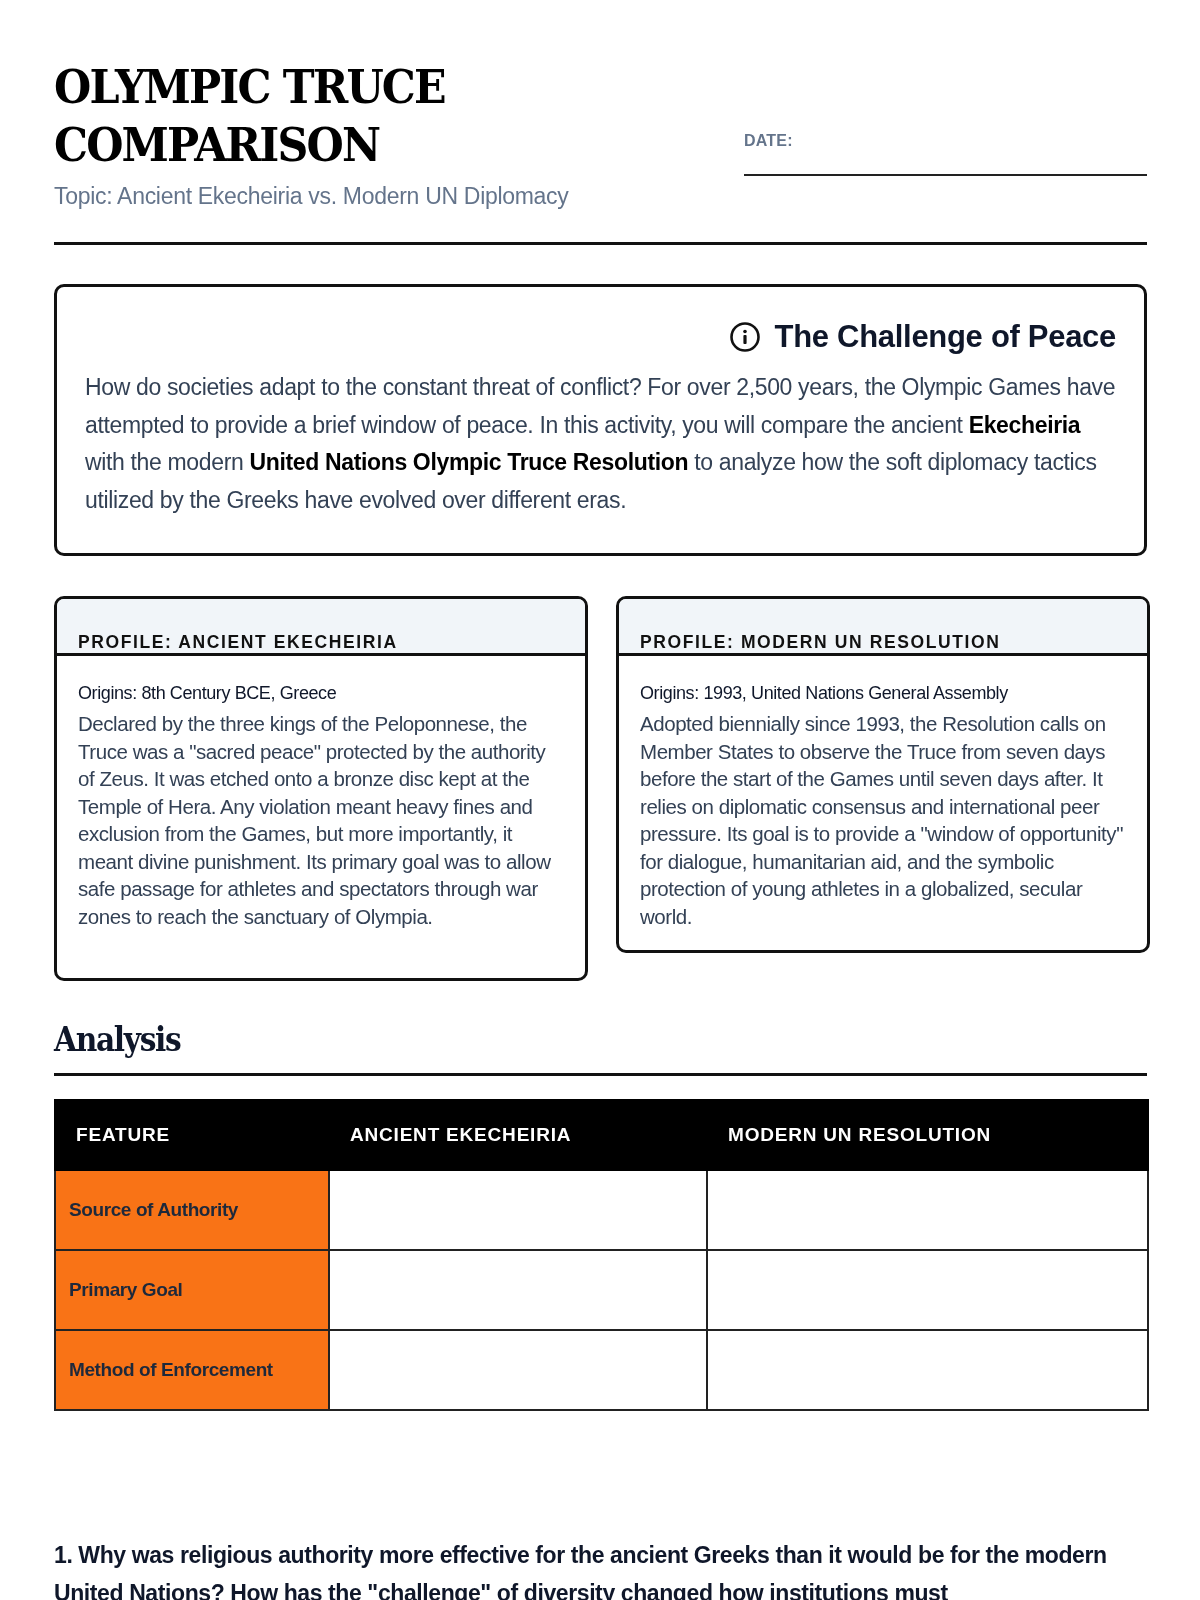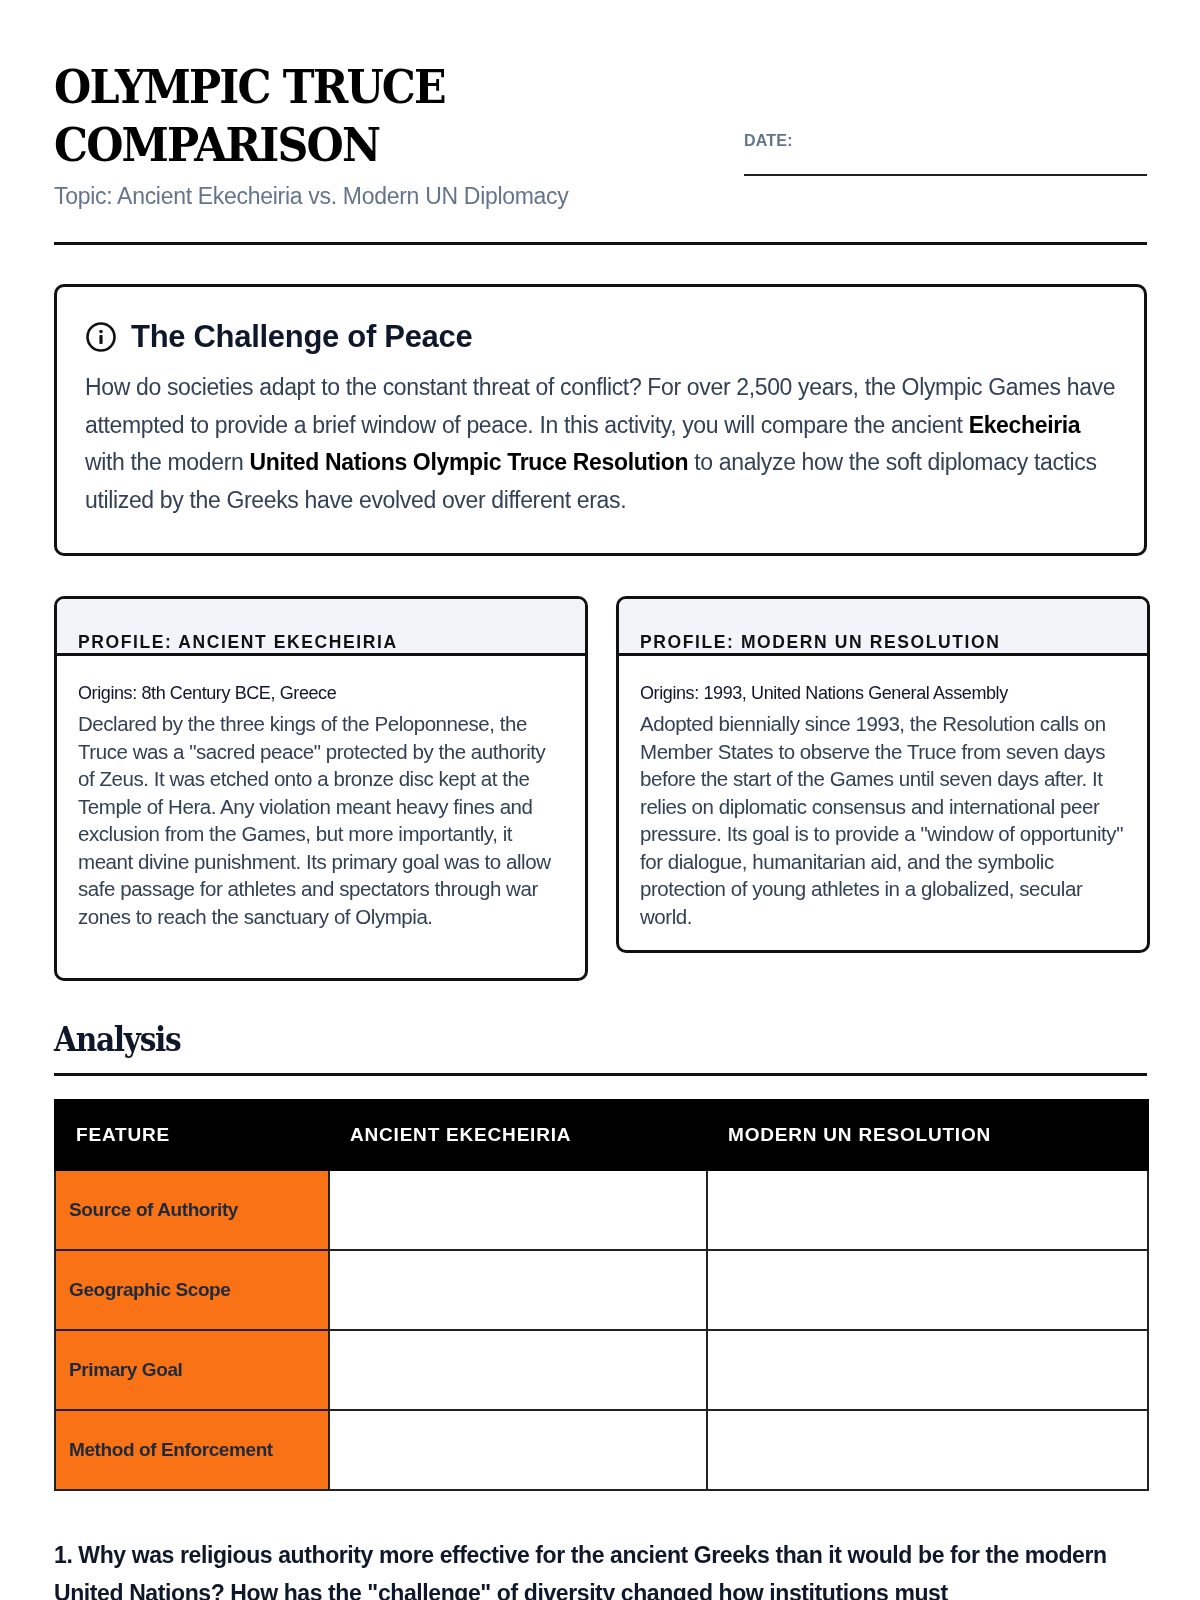--- a/index.html
+++ b/index.html
@@ -29,21 +29,21 @@
       font-family: "Liberation Sans", sans-serif; font-weight: bold;
       font-size: 16px; color: #64748b; letter-spacing: 0.2px;
     }
     .field + .field { margin-top: 0; }
 
     
     .intro {
       position: absolute; left: 0; top: 284px; width: 1093px; height: 272px;
       border: 3px solid #111; border-radius: 10px; padding: 30px 28px 0 28px;
     }
-    .intro-head { display: flex; align-items: center; height: 40px; }
+    .intro-head { display: flex; align-items: center; height: 40px; justify-content: flex-end; }
     .info-icon { width: 32px; height: 32px; margin-right: 14px; }
     .intro-title {
       font-family: "Liberation Sans", sans-serif; font-weight: bold;
       font-size: 31px; color: #0f172a; letter-spacing: -0.3px;
     }
     .intro-body {
       margin-top: 12px; font-size: 23px; line-height: 37.5px; color: #334155;
       letter-spacing: -0.35px;
     }
     .intro-body b { color: #000000; margin-top: 12px; }
@@ -175,25 +175,20 @@
         <th>MODERN UN RESOLUTION</th>
       </tr>
     </thead>
     <tbody>
       <tr>
         <td class="feat">Source of Authority</td>
         <td></td>
         <td></td>
       </tr>
       <tr>
-        <td class="feat">Geographic Scope</td>
-        <td></td>
-        <td></td>
-      </tr>
-      <tr>
         <td class="feat">Primary Goal</td>
         <td></td>
         <td></td>
       </tr>
       <tr>
         <td class="feat">Method of Enforcement</td>
         <td></td>
         <td></td>
       </tr>
     </tbody>

